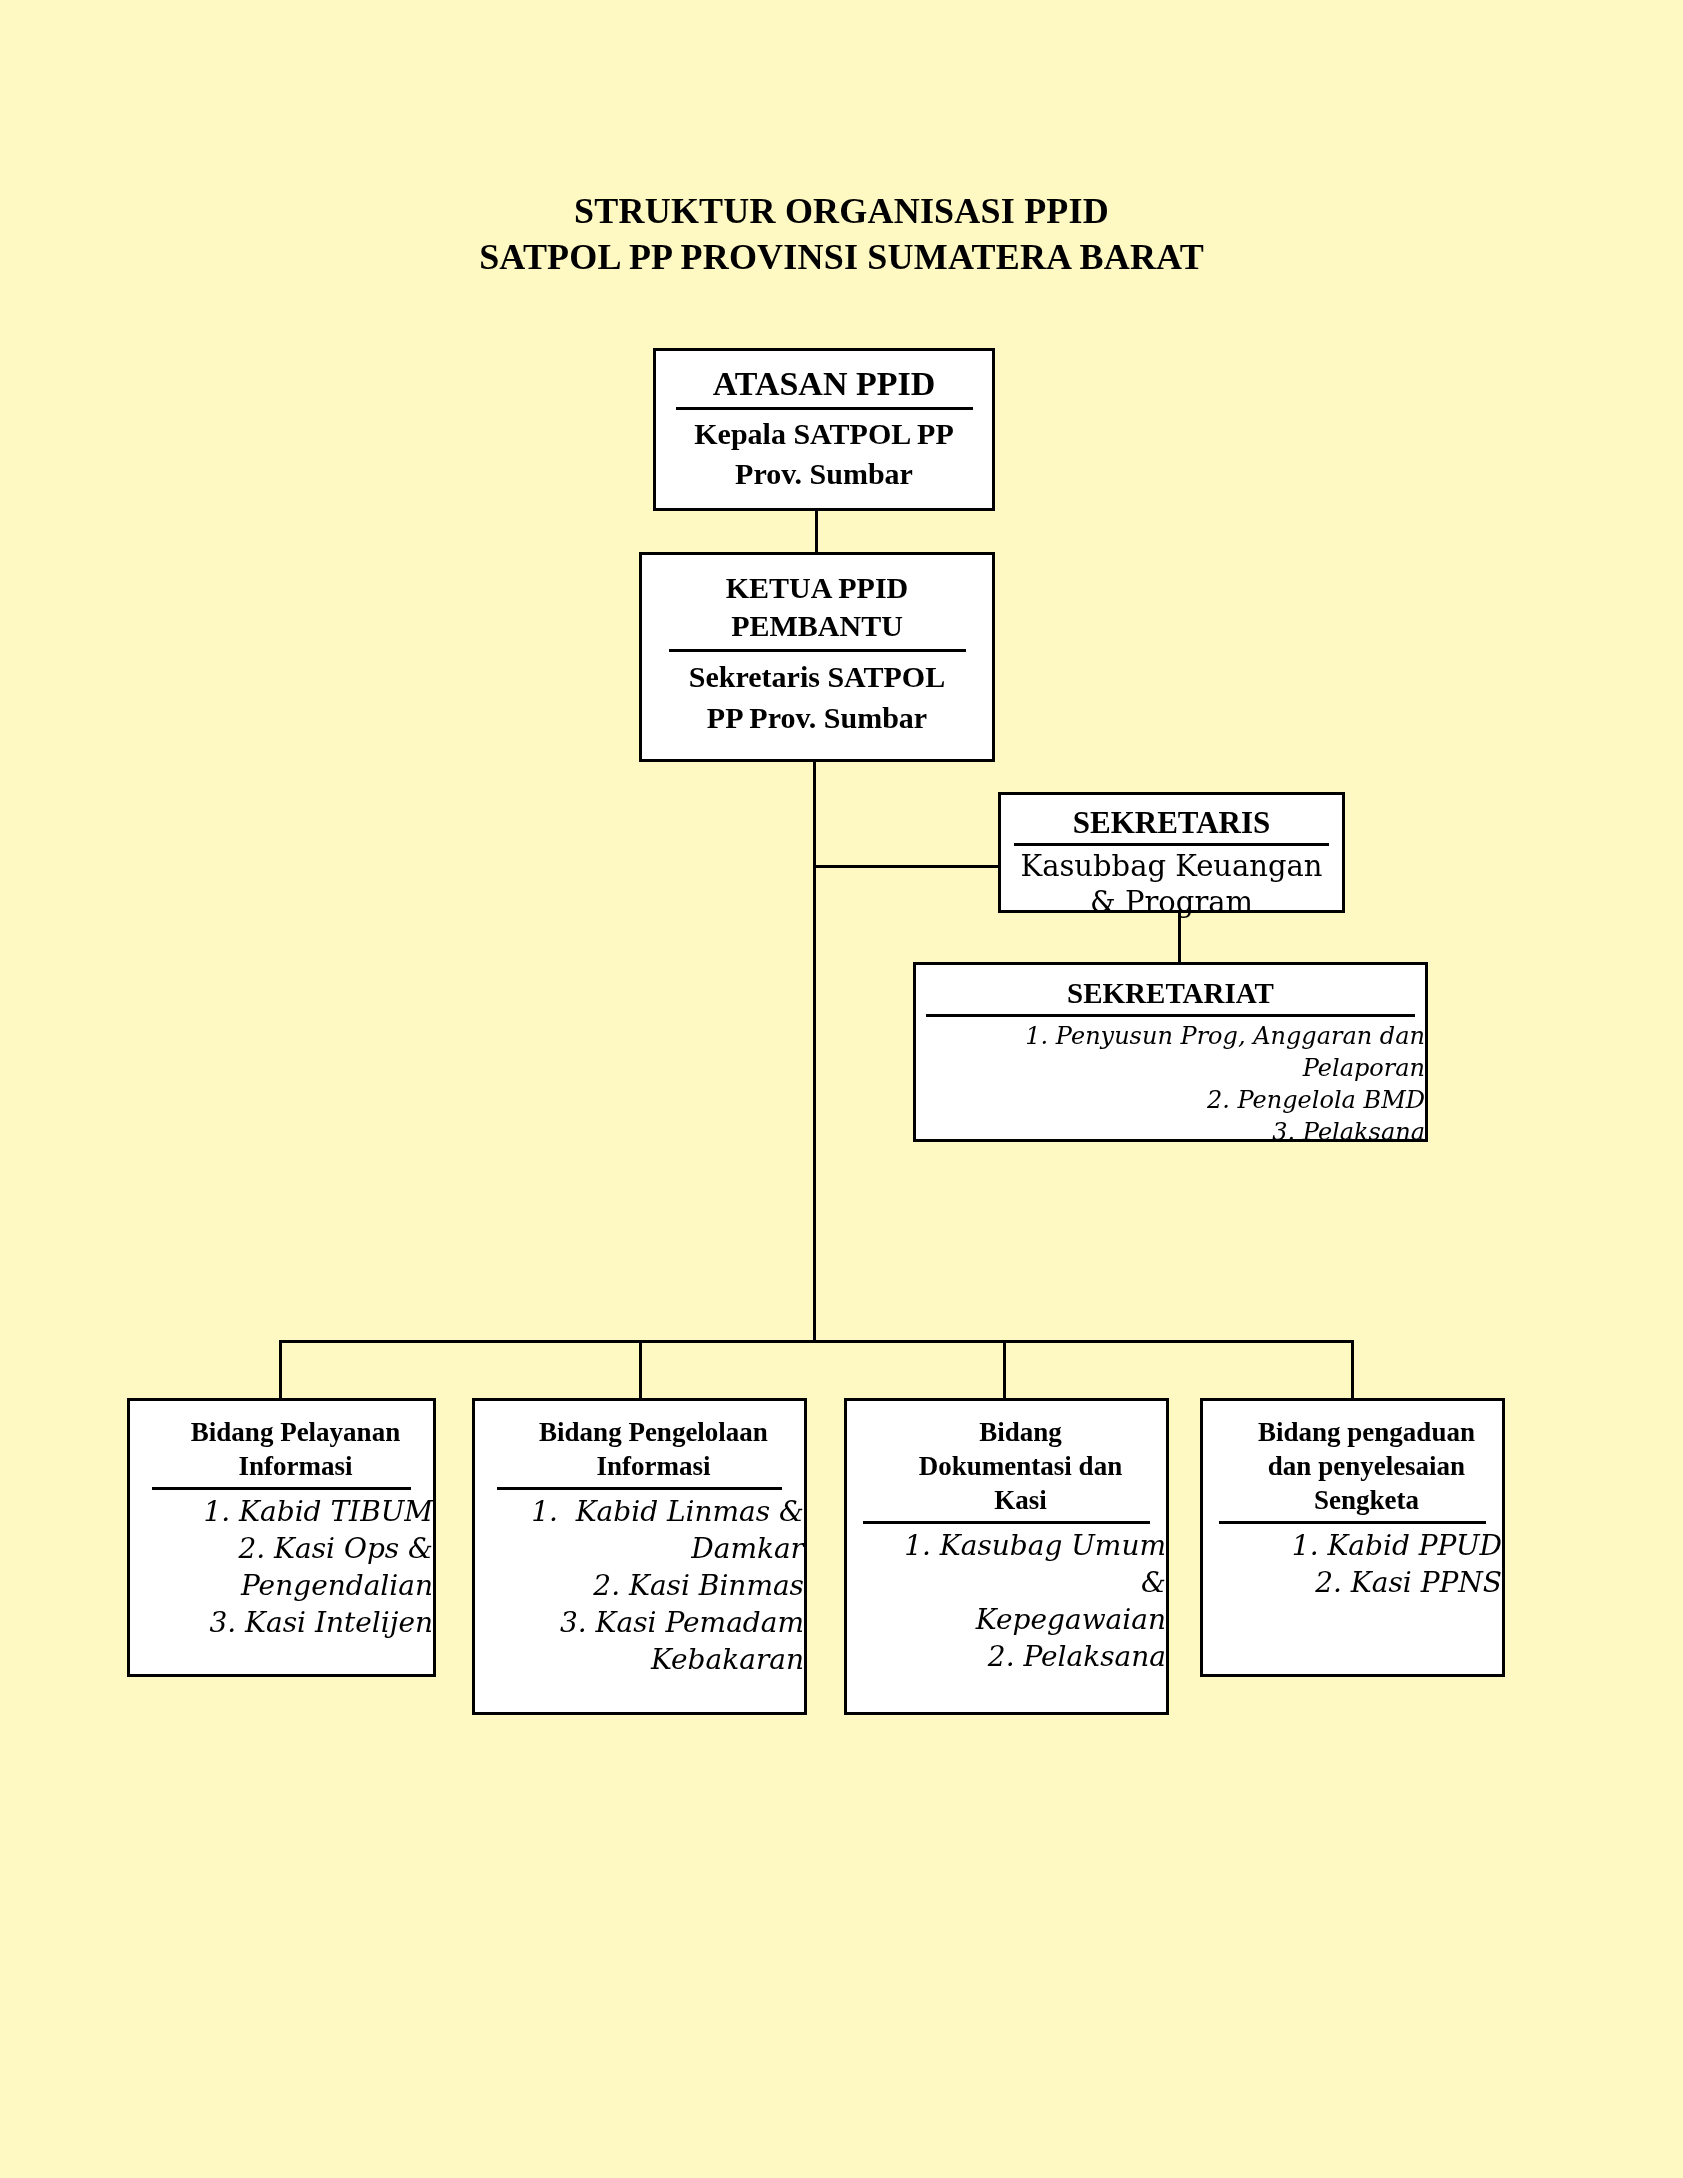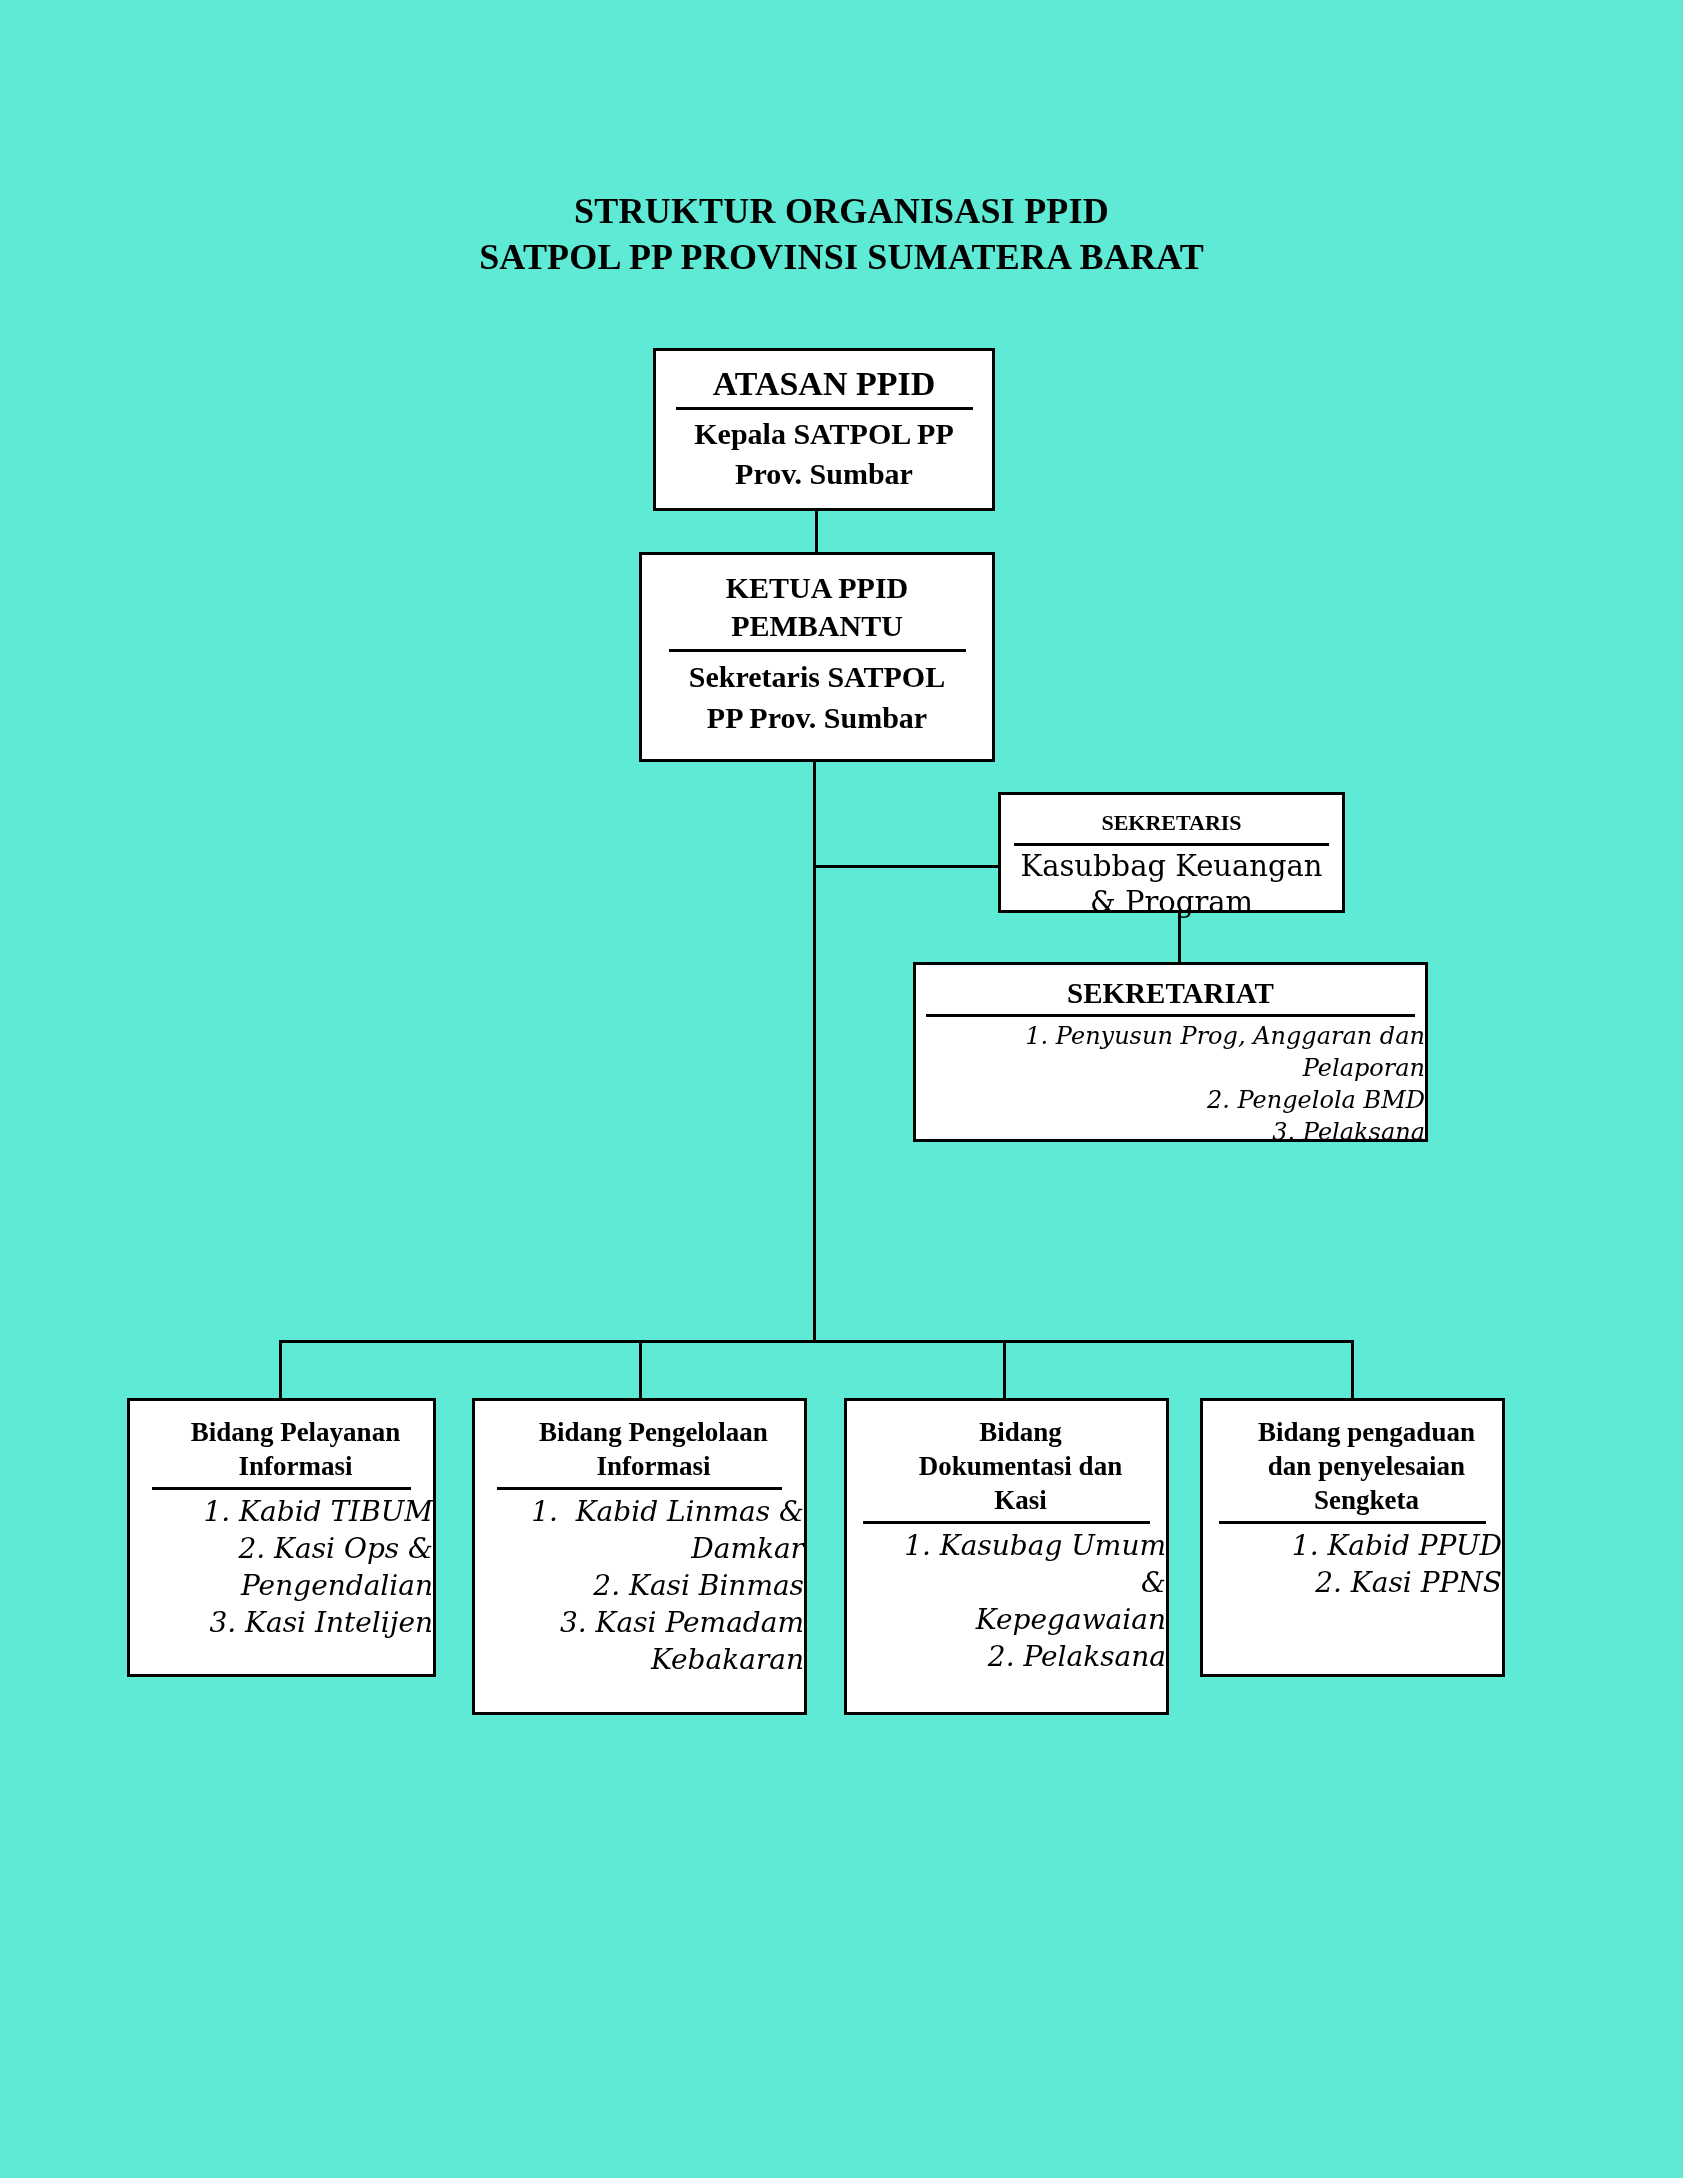--- a/index.html
+++ b/index.html
@@ -11,21 +11,21 @@
     width: 1683px;
     height: 2178px;
     font-family: "Liberation Serif", "DejaVu Serif", serif;
     color: #000000;
     overflow: hidden;
   }
   #canvas {
     position: relative;
     width: 1683px;
     height: 2178px;
-    background: #5eead4;
+    background: #fef9c3;
   }
 
   
   .title-block {
     position: absolute;
     left: 0;
     top: 188px;
     width: 1683px;
     text-align: center;
   }
@@ -104,21 +104,21 @@
     padding: 14px 10px 0 10px;
   }
   #node-ketua .node-head { font-size: 30px; line-height: 38px; }
   #node-ketua .rule { width: 297px; }
   #node-ketua .node-body { font-size: 30px; line-height: 41px; }
 
   #node-sekretaris {
     left: 998px; top: 792px; width: 347px; height: 121px;
     padding: 10px 10px 0 10px;
   }
-  #node-sekretaris .node-head { font-size: 22px; line-height: 36px; }
+  #node-sekretaris .node-head { font-size: 31px; line-height: 36px; }
   #node-sekretaris .rule { width: 315px; margin-top: 2px; margin-bottom: 2px; }
   #node-sekretaris .node-body-plain { font-size: 29px; line-height: 36px; }
 
   #node-sekretariat {
     left: 913px; top: 962px; width: 515px; height: 180px;
     padding: 10px 0 0 0;
   }
   #node-sekretariat .node-head { font-size: 29px; line-height: 36px; }
   #node-sekretariat .rule { width: 489px; margin-top: 3px; margin-bottom: 3px; }
   #node-sekretariat .list { font-size: 24px; line-height: 32px; padding-left: 16px; }

